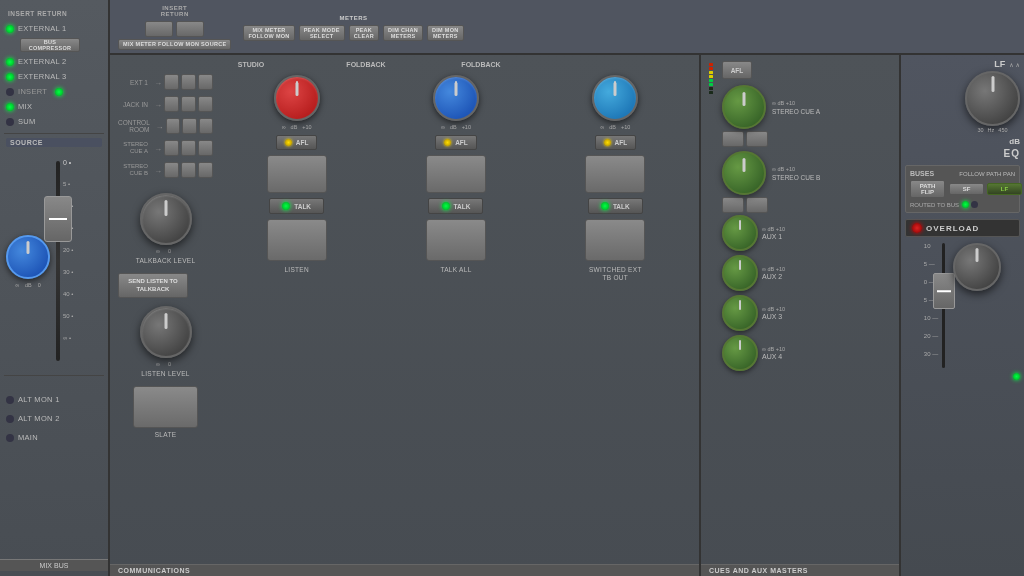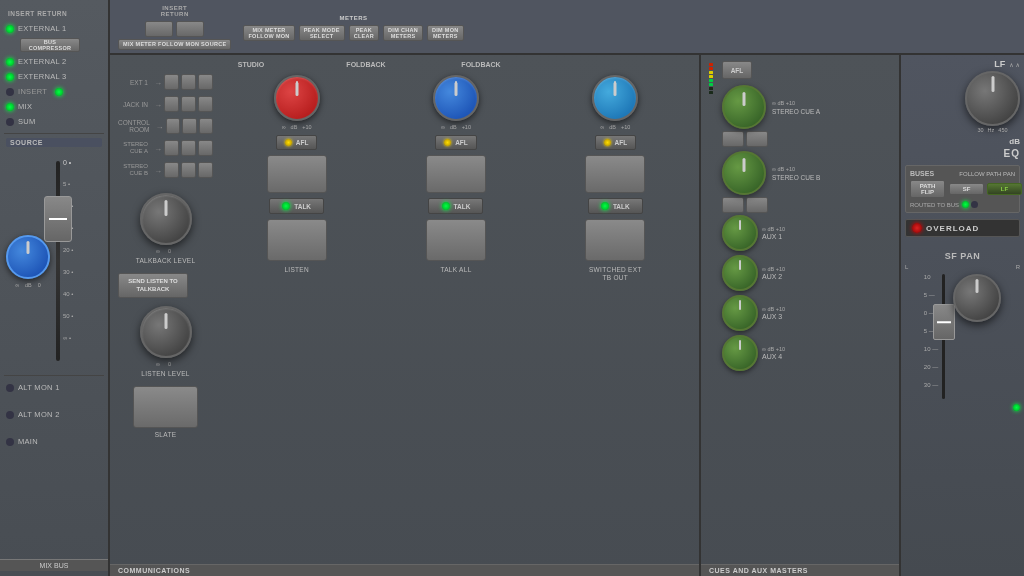--- a/index.html
+++ b/index.html
@@ -502,21 +502,21 @@
             <div style="color:#aaa;font-size:6px;height:22px;">20 •</div>
             <div style="color:#aaa;font-size:6px;height:22px;">30 •</div>
             <div style="color:#aaa;font-size:6px;height:22px;">40 •</div>
             <div style="color:#aaa;font-size:6px;height:22px;">50 •</div>
             <div style="color:#aaa;font-size:6px;height:14px;">∞ •</div>
           </div>
         </div>
       </div>
     </div>
 
-    <div style="display:flex;flex-direction:column;gap:12px;margin-top:2px;">
+    <div style="display:flex;flex-direction:column;gap:4px;margin-top:14px;">
       <div class="source-item">
         <div class="led-off"></div>
         <span class="source-label">ALT MON 1</span>
       </div>
       <div class="source-item">
         <div class="led-off"></div>
         <span class="source-label">ALT MON 2</span>
       </div>
       <div class="source-item">
         <div class="led-off"></div>
@@ -851,27 +851,20 @@
               <div class="led-off" style="width:7px;height:7px;"></div>
             </div>
           </div>
         </div>
 
         <div class="overload-indicator">
           <div class="overload-led"></div>
           <span class="overload-text">OVERLOAD</span>
         </div>
 
-        <div style="text-align:center;margin:4px 0 2px 0;">
-          <span style="color:#bbb;font-size:9px;font-weight:bold;text-transform:uppercase;letter-spacing:0.5px;">SF PAN</span>
-          <div style="display:flex;justify-content:space-between;font-size:6px;color:#aaa;margin-top:1px;">
-            <span>L</span>
-            <span>R</span>
-          </div>
-        </div>
 
         <div style="display:flex;gap:4px;justify-content:center;margin-top:2px;">
           <div style="display:flex;flex-direction:column;gap:0;">
             <div style="color:#aaa;font-size:6px;height:18px;display:flex;align-items:flex-start;">10</div>
             <div style="color:#aaa;font-size:6px;height:18px;display:flex;align-items:flex-start;">5 —</div>
             <div style="color:#aaa;font-size:6px;height:18px;display:flex;align-items:flex-start;">0 —</div>
             <div style="color:#aaa;font-size:6px;height:18px;display:flex;align-items:flex-start;">5 —</div>
             <div style="color:#aaa;font-size:6px;height:18px;display:flex;align-items:flex-start;">10 —</div>
             <div style="color:#aaa;font-size:6px;height:18px;display:flex;align-items:flex-start;">20 —</div>
             <div style="color:#aaa;font-size:6px;height:18px;display:flex;align-items:flex-start;">30 —</div>

